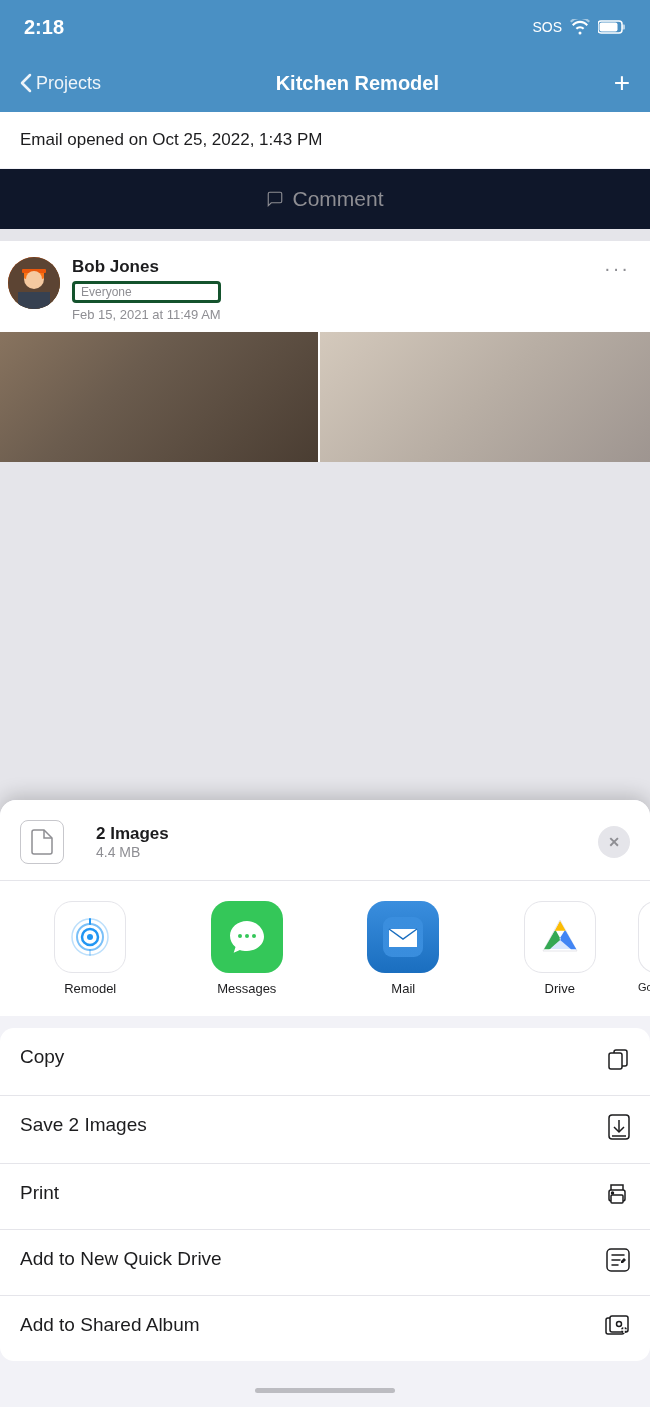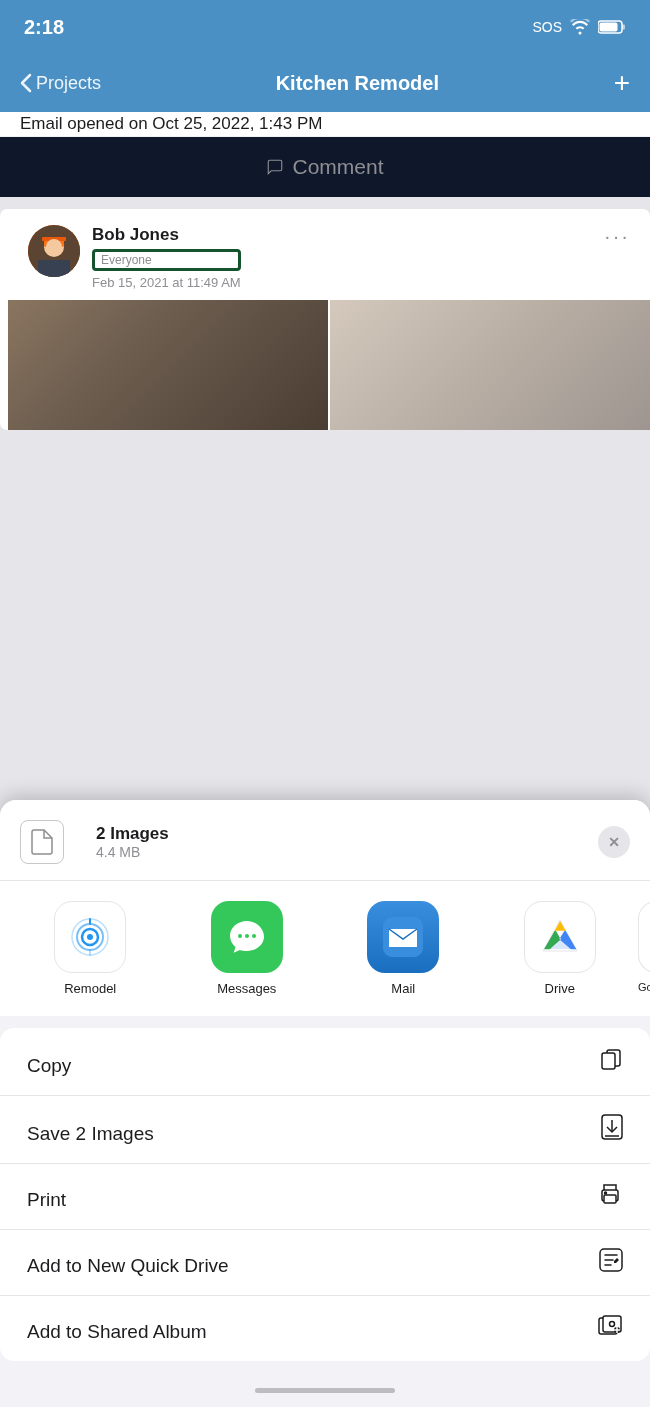--- a/index.html
+++ b/index.html
@@ -61,21 +61,21 @@
     }
     .nav-add {
       font-size: 28px;
       color: white;
       font-weight: 300;
     }
 
     
     .email-row {
       background: white;
-      padding: 2px 20px;
+      padding: 18px 20px;
       font-size: 17px;
       color: #1c1c1e;
     }
 
     
     .divider-row {
       background: #f2f2f7;
       height: 1px;
     }
 
@@ -93,22 +93,21 @@
 
     
     .section-divider {
       height: 12px;
       background: #e5e5ea;
     }
 
     
     .post-card {
       background: white;
-      padding: 16px 20px 0 28px;
-      border-radius: 7px;
+      padding: 16px 20px 0 8px;
     }
     .post-header {
       display: flex;
       align-items: flex-start;
       justify-content: space-between;
       margin-bottom: 10px;
     }
     .post-header-left {
       display: flex;
       align-items: flex-start;
@@ -282,23 +281,23 @@
 
     
     .actions-section {
       background: white;
       border-radius: 14px;
       margin: 0 0 12px 0;
       overflow: hidden;
     }
     .action-row {
       display: flex;
-      align-items: flex-end;
+      align-items: flex-start;
       justify-content: space-between;
-      padding: 18px 27px;
+      padding: 18px 20px;
       border-bottom: 1px solid #e5e5ea;
     }
     .action-row:last-child {
       border-bottom: none;
     }
     .action-label {
       font-size: 19px;
       color: #1c1c1e;
     }
     .action-icon {

